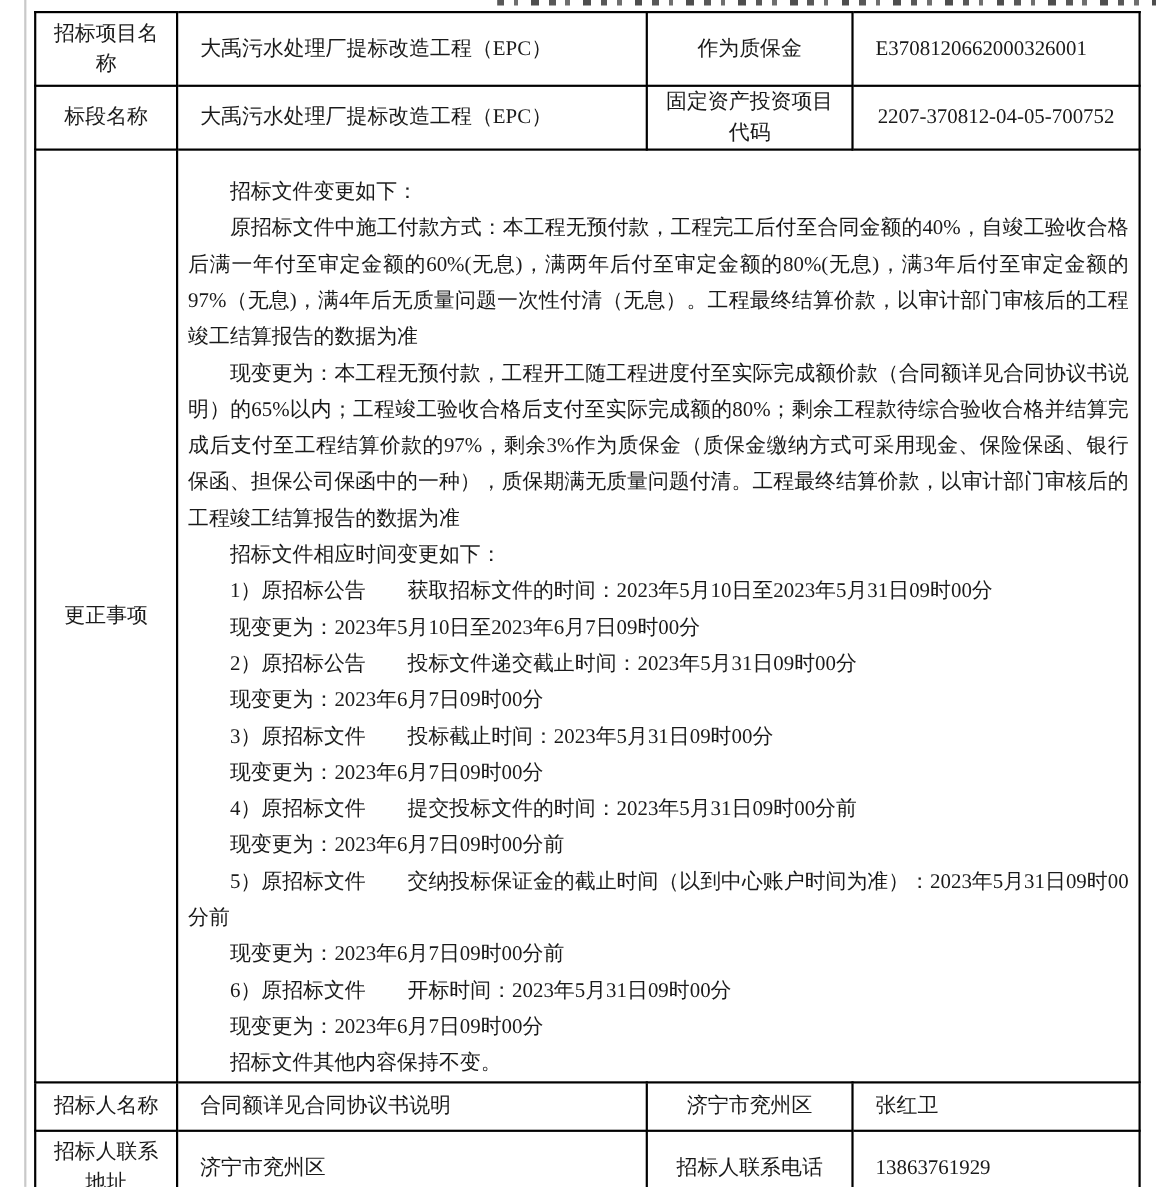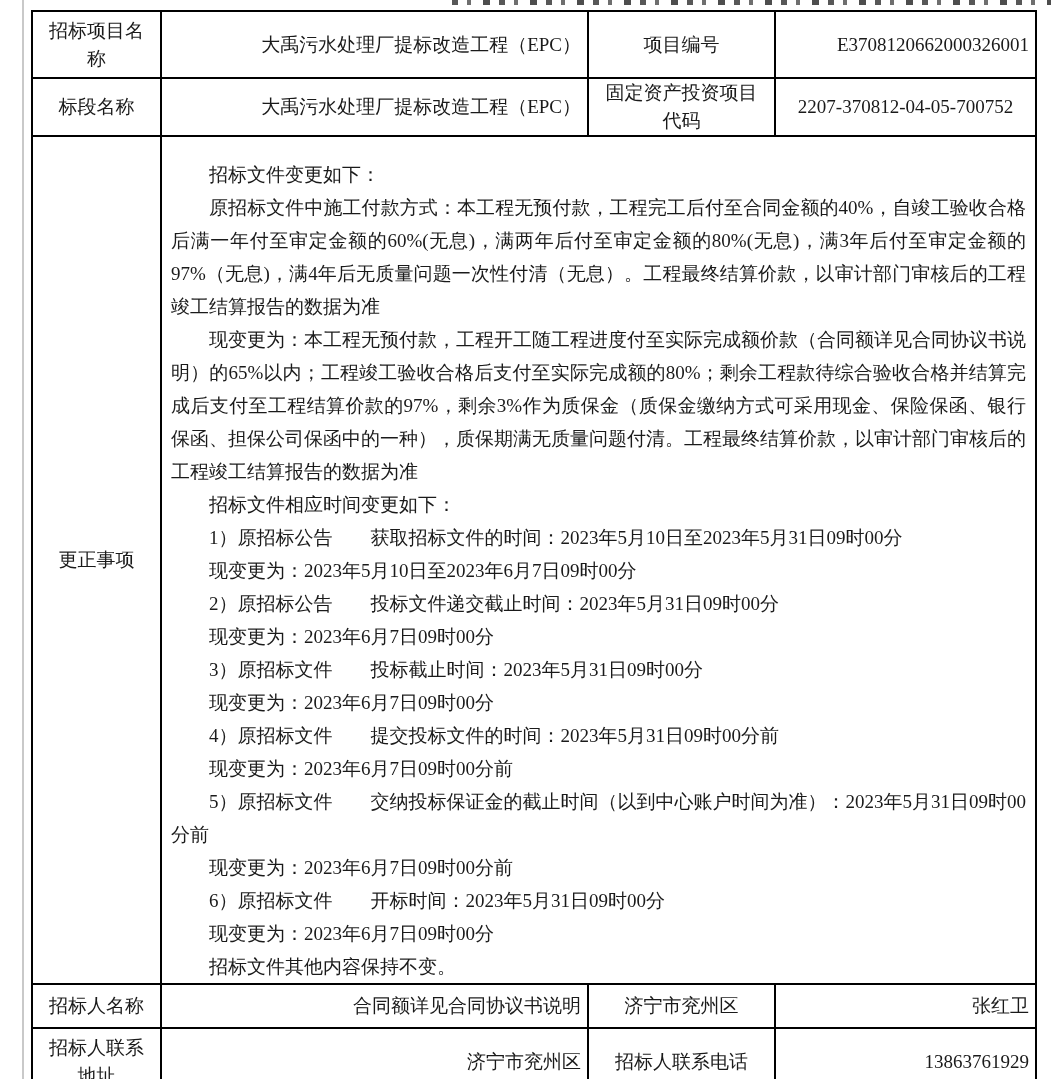--- a/index.html
+++ b/index.html
@@ -38,21 +38,21 @@
     table-layout: fixed;
   }
   .tbl td {
     border: 2px solid #000000;
     font-size: 19px;
     line-height: 28px;
     vertical-align: middle;
     overflow: hidden;
   }
   td.lbl  { text-align: center; padding: 0 10px; }
-  td.val  { text-align: right; padding: 0 6px; }
+  td.val  { text-align: left; padding: 0 20px; }
   td.val-tight { text-align: center; padding: 14px 2px; }
 
   td.content {
     vertical-align: top;
     text-align: justify;
     padding: 21px 9px 0 9px;
   }
   .para {
     margin: 0;
     text-indent: 2em;
@@ -73,21 +73,21 @@
       <col style="width:129px">
       <col style="width:427px">
       <col style="width:187px">
       <col style="width:261px">
     </colgroup>
 
     <tbody>
         <tr style="height:67px">
       <td class="lbl">招标项目名称</td>
       <td class="val">大禹污水处理厂提标改造工程（EPC）</td>
-      <td class="lbl">项目编号</td>
+      <td class="lbl">作为质保金</td>
       <td class="val">E3708120662000326001</td>
     </tr>
 
     <tr style="height:50px">
       <td class="lbl">标段名称</td>
       <td class="val">大禹污水处理厂提标改造工程（EPC）</td>
       <td class="lbl">固定资产投资项目代码</td>
       <td class="val val-tight">2207-370812-04-05-700752</td>
     </tr>
 

